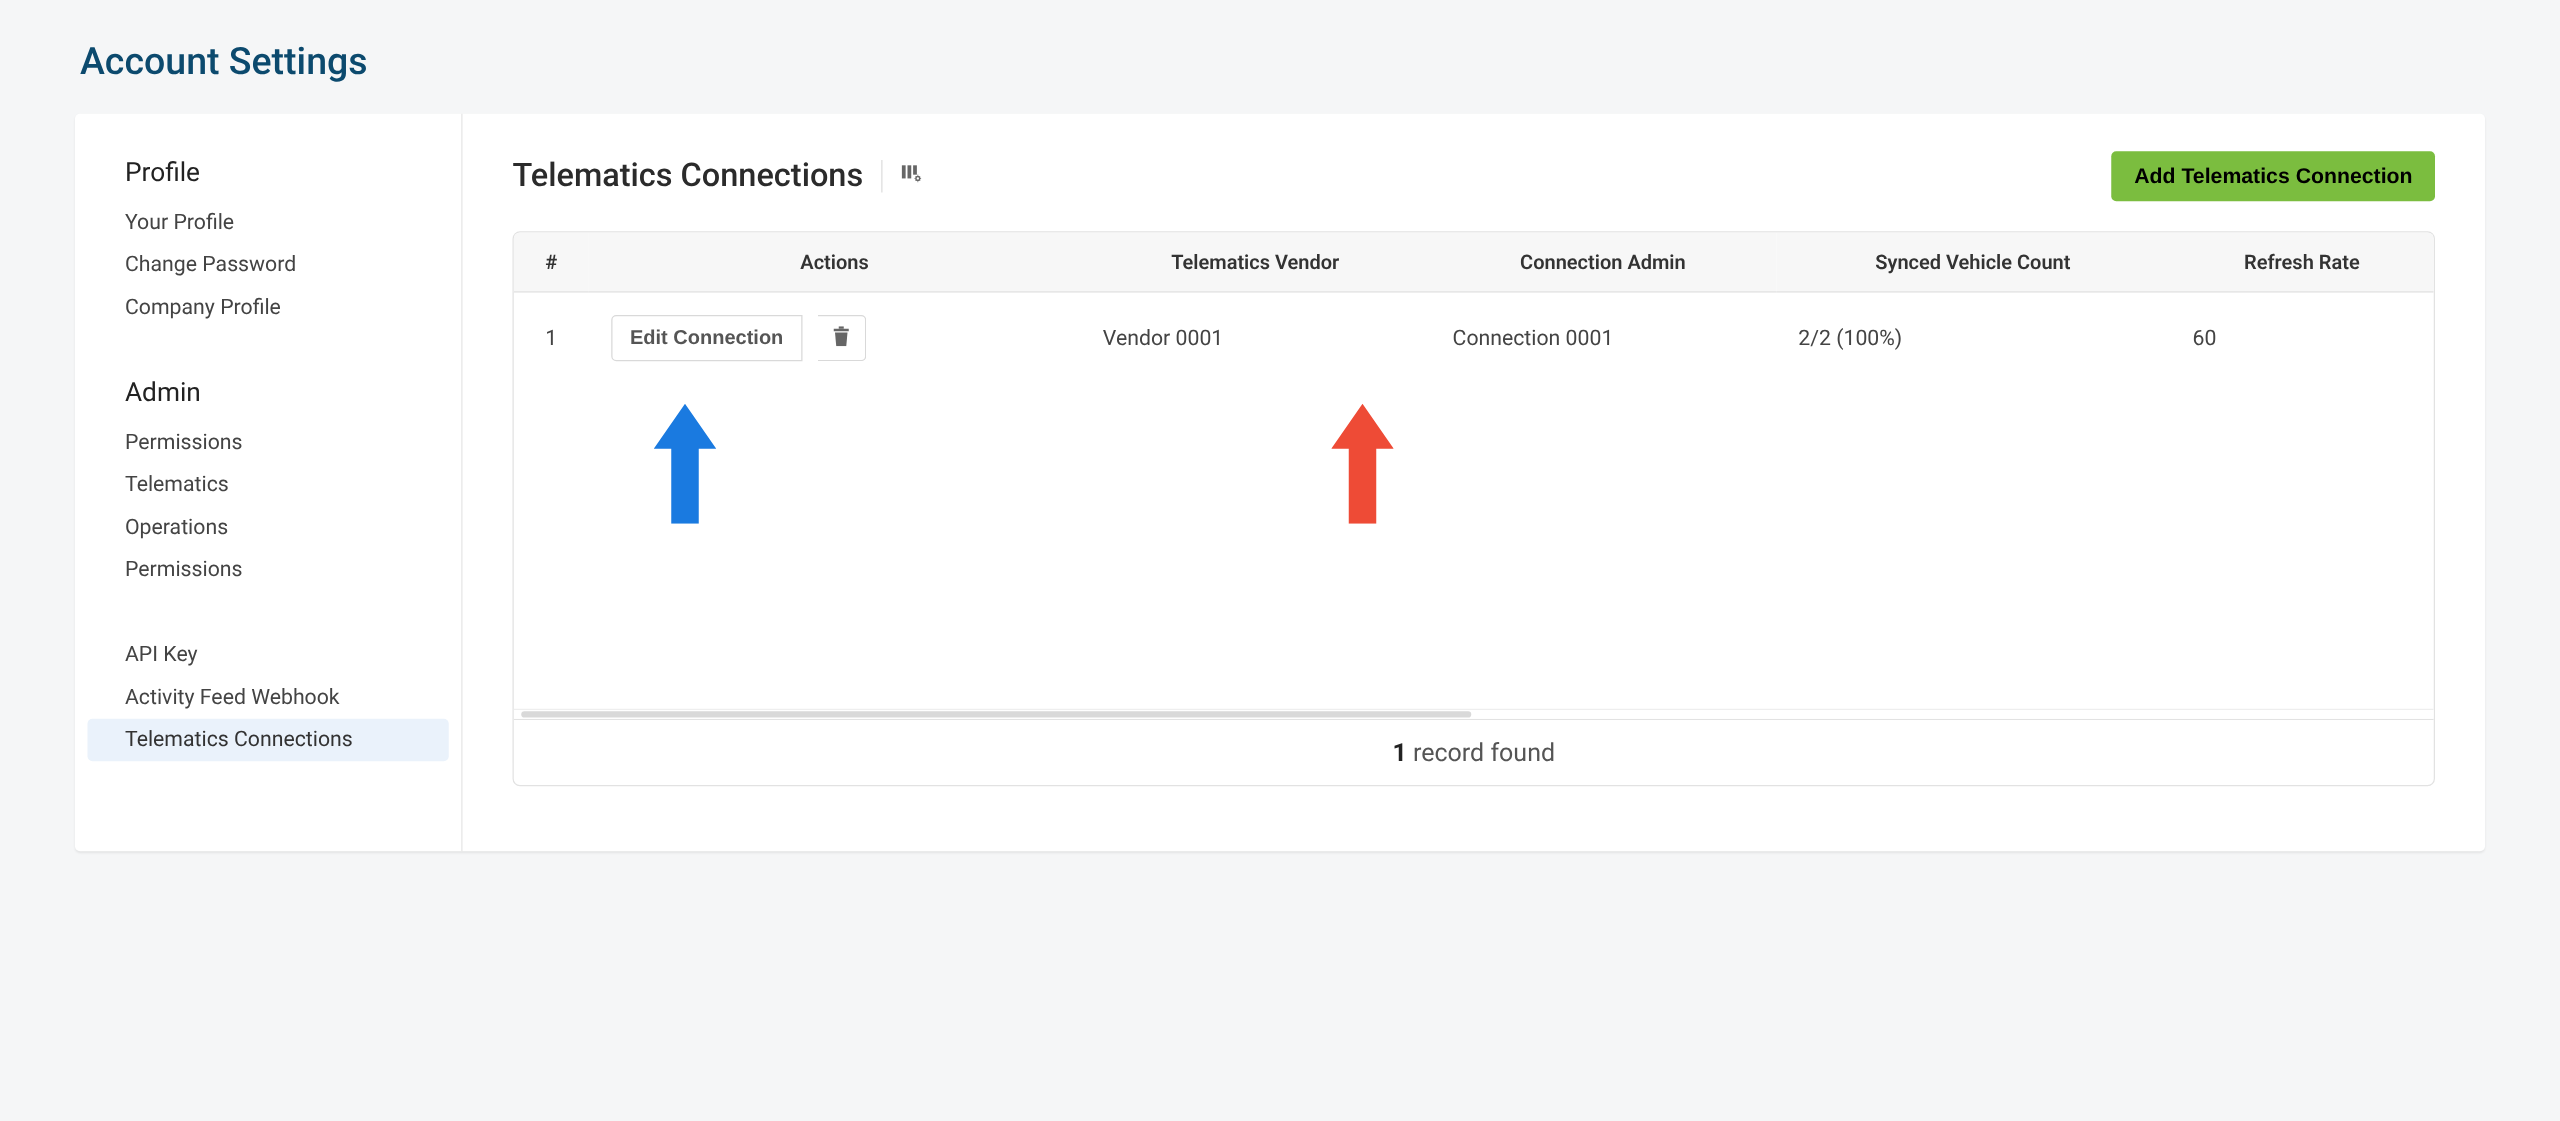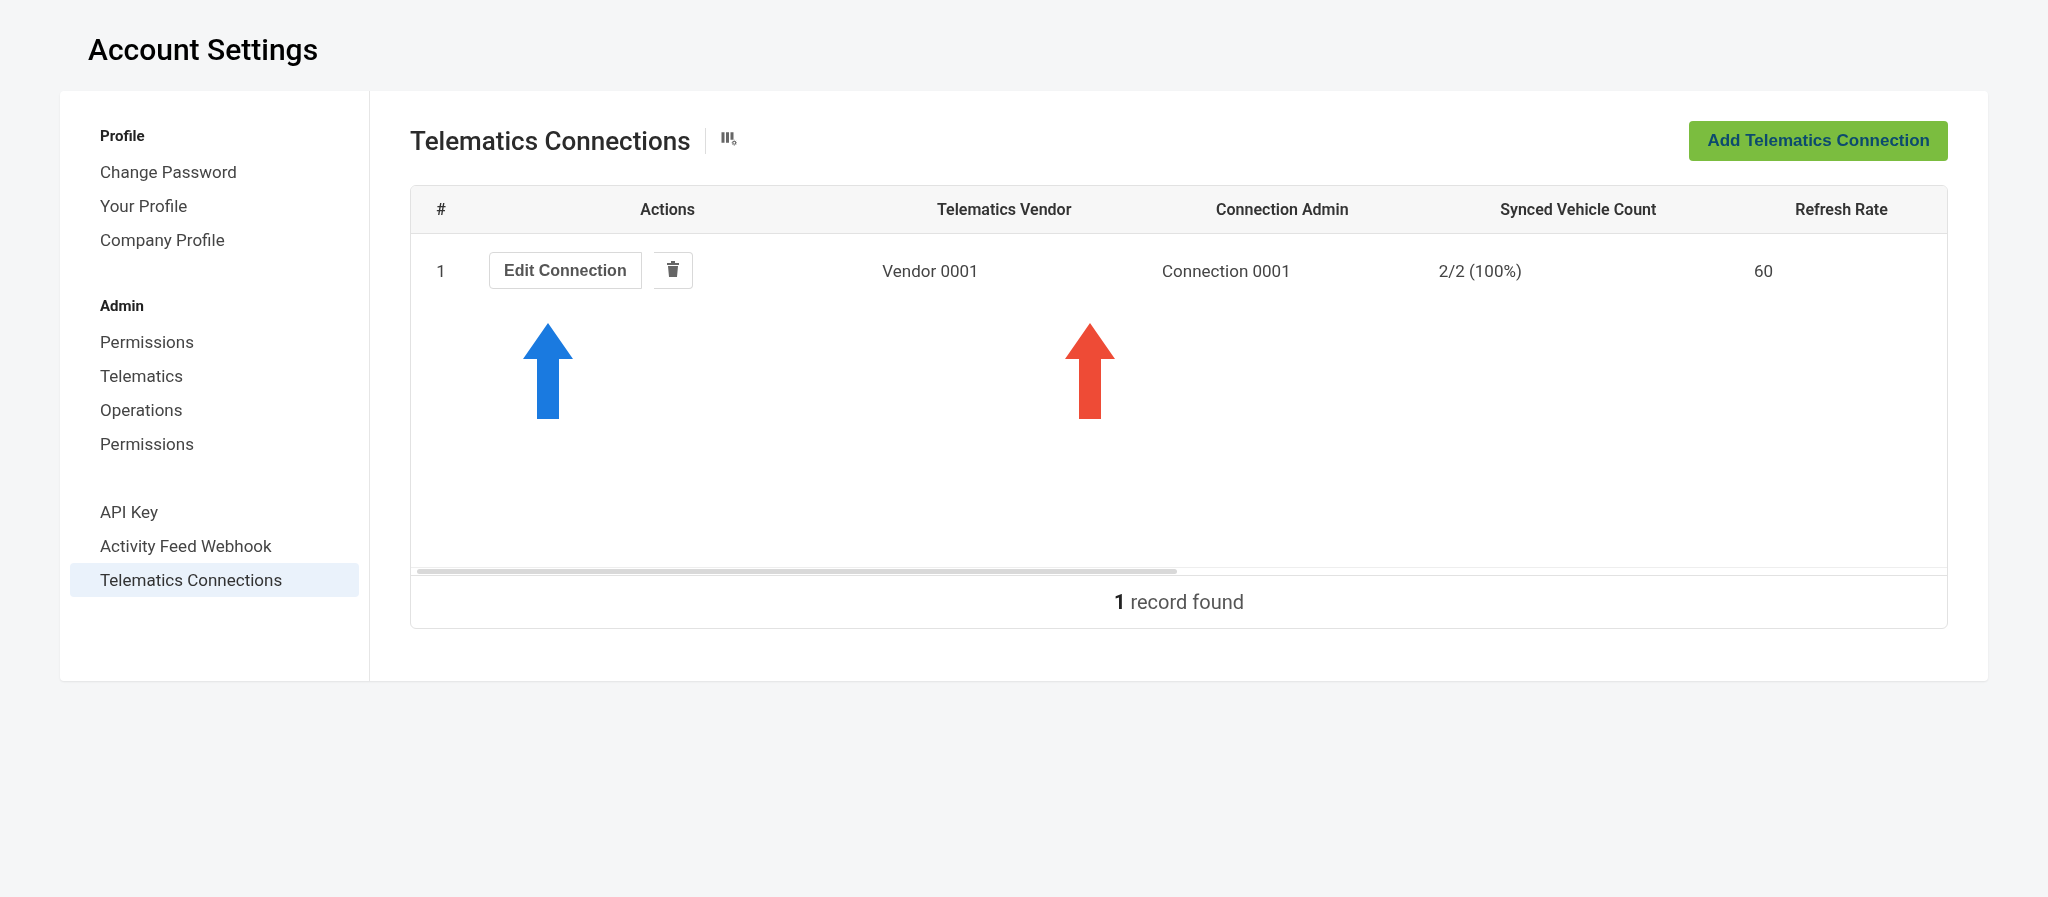--- a/index.html
+++ b/index.html
@@ -8,40 +8,40 @@
     background: #f5f6f7;
     color: #333;
     font-size: 16px;
   }
   .page {
     padding: 20px 60px 40px;
   }
   h1.page-title {
     font-size: 30px;
     font-weight: 500;
-    color: #000000;
-    margin: 12px 0 24px 28px;
+    color: #0c4a6e;
+    margin: 12px 0 24px 4px;
   }
   .card {
     background: #fff;
     border-radius: 4px;
     box-shadow: 0 1px 2px rgba(0,0,0,.08);
     display: flex;
     min-height: 590px;
   }
   
   .sidebar {
     width: 310px;
     border-right: 1px solid #e6e6e6;
     padding: 30px 10px 30px 10px;
   }
   .side-group { margin-bottom: 34px; }
   .side-heading {
-    font-weight: 700;
-    font-size: 15px;
+    font-weight: 400;
+    font-size: 21px;
     padding: 6px 30px 10px;
     color: #222;
   }
   .side-item {
     display: block;
     padding: 7px 30px;
     font-size: 17px;
     color: #444;
     cursor: pointer;
     border-radius: 4px;
@@ -77,21 +77,21 @@
     height: 26px;
     background: #ddd;
   }
   .cols-icon {
     width: 18px; height: 18px;
     color: #666;
     cursor: pointer;
   }
   .btn-primary {
     background: #7bbd3f;
-    color: #0c4a6e;
+    color: #000000;
     border: none;
     border-radius: 4px;
     padding: 10px 18px;
     font-size: 17px;
     font-weight: 600;
     cursor: pointer;
   }
   
   .table-wrap {
     border: 1px solid #e2e2e2;
@@ -176,22 +176,22 @@
 <body>
 
 <div class="page">
   <h1 class="page-title">Account Settings</h1>
 
   <div class="card">
 
     <nav class="sidebar">
       <div class="side-group">
         <div class="side-heading">Profile</div>
+        <a class="side-item">Your Profile</a>
         <a class="side-item">Change Password</a>
-        <a class="side-item">Your Profile</a>
         <a class="side-item">Company Profile</a>
       </div>
       <div class="side-group">
         <div class="side-heading">Admin</div>
         <a class="side-item">Permissions</a>
         <a class="side-item">Telematics</a>
         <a class="side-item">Operations</a>
         <a class="side-item">Permissions</a>
       </div>
       <div class="side-group">

